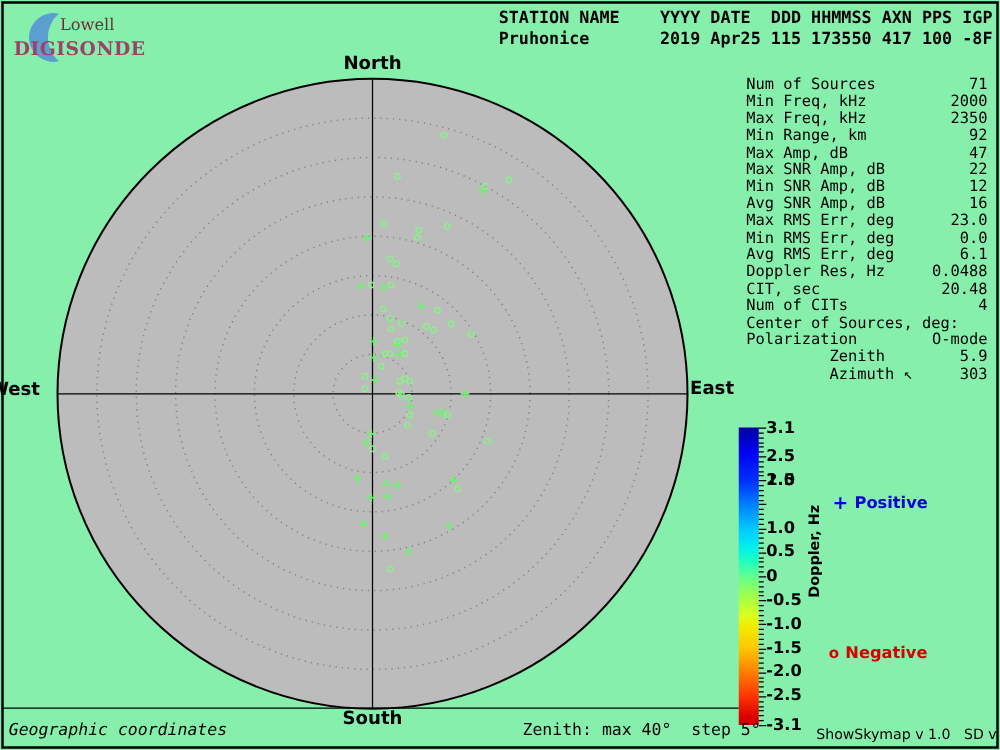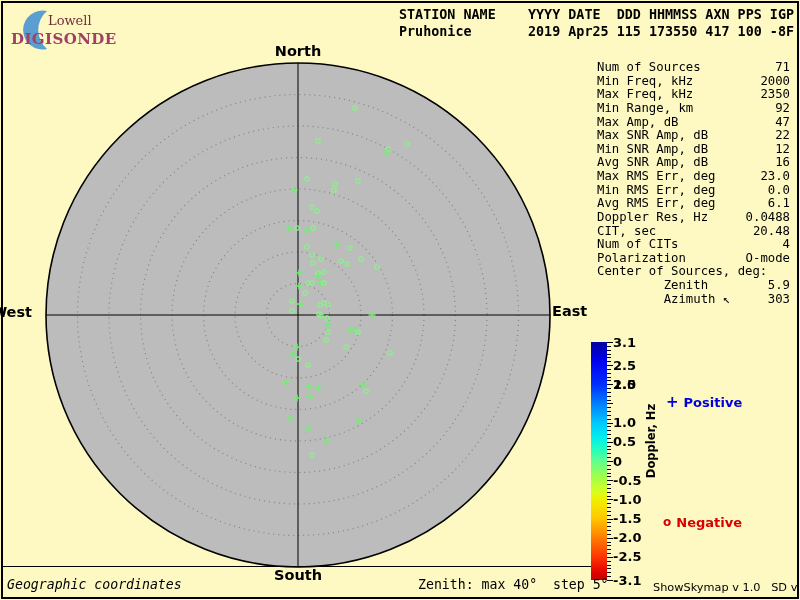--- a/index.html
+++ b/index.html
@@ -1,16 +1,16 @@
 <!DOCTYPE html>
 <html><head>
 <meta charset="utf-8">
 <style>
   html,body{margin:0;padding:0;background:#fff;}
-  .frame{position:relative;width:800px;height:600px;background:#fef9c3;
+  .frame{position:relative;width:800px;height:600px;background:#86efac;
          font-family:"DejaVu Sans",sans-serif;overflow:hidden;}
   .outer-border{position:absolute;inset:1px;border:2px solid #000;pointer-events:none;z-index:40;}
   #plot-svg{position:absolute;left:0;top:0;z-index:1;}
   
   .logo{position:absolute;left:10px;top:6px;width:150px;height:44px;z-index:5;}
   .logo-top{position:absolute;left:38px;top:7px;font-family:"DejaVu Serif",serif;
             font-size:13px;color:#722c38;}
   .logo-bottom{position:absolute;left:1px;top:24px;font-family:"DejaVu Serif",serif;
                font-size:15px;font-weight:bold;color:#a04067;letter-spacing:.4px;}
   .hdr-line{position:absolute;right:6px;white-space:pre;z-index:5;
@@ -166,22 +166,22 @@
       <div class="srow"><span>Max Amp, dB</span><span>47</span></div>
       <div class="srow"><span>Max SNR Amp, dB</span><span>22</span></div>
       <div class="srow"><span>Min SNR Amp, dB</span><span>12</span></div>
       <div class="srow"><span>Avg SNR Amp, dB</span><span>16</span></div>
       <div class="srow"><span>Max RMS Err, deg</span><span>23.0</span></div>
       <div class="srow"><span>Min RMS Err, deg</span><span>0.0</span></div>
       <div class="srow"><span>Avg RMS Err, deg</span><span>6.1</span></div>
       <div class="srow"><span>Doppler Res, Hz</span><span>0.0488</span></div>
       <div class="srow"><span>CIT, sec</span><span>20.48</span></div>
       <div class="srow"><span>Num of CITs</span><span>4</span></div>
+      <div class="srow"><span>Center of Sources, deg:</span></div>
       <div class="srow"><span>Polarization</span><span>O-mode</span></div>
-      <div class="srow"><span>Center of Sources, deg:</span></div>
       <div class="srow"><span>         Zenith</span><span>5.9</span></div>
       <div class="srow"><span>         Azimuth ↖</span><span>303</span></div>
     </div>
 
   <div class="cbar" id="cbar" style="background: linear-gradient(rgb(0, 0, 160) 0%, rgb(0, 0, 240) 8%, rgb(0, 48, 255) 18%, rgb(0, 128, 255) 26%, rgb(0, 200, 255) 34%, rgb(0, 238, 238) 40%, rgb(32, 255, 192) 45%, rgb(96, 255, 144) 50%, rgb(154, 255, 80) 56%, rgb(216, 255, 32) 63%, rgb(240, 240, 0) 66%, rgb(255, 200, 0) 74%, rgb(255, 128, 0) 82%, rgb(255, 56, 0) 90%, rgb(224, 0, 0) 97%, rgb(196, 0, 0) 100%);"></div>
   <div id="cbar-ticks">
       <div class="cbar-tick" style="left: 607px; width: 6px; top: 342px;"></div>
       <div class="cbar-tick" style="left: 607px; width: 3.5px; top: 345.839px;"></div>
       <div class="cbar-tick" style="left: 607px; width: 3.5px; top: 349.677px;"></div>
       <div class="cbar-tick" style="left: 607px; width: 3.5px; top: 353.516px;"></div>

